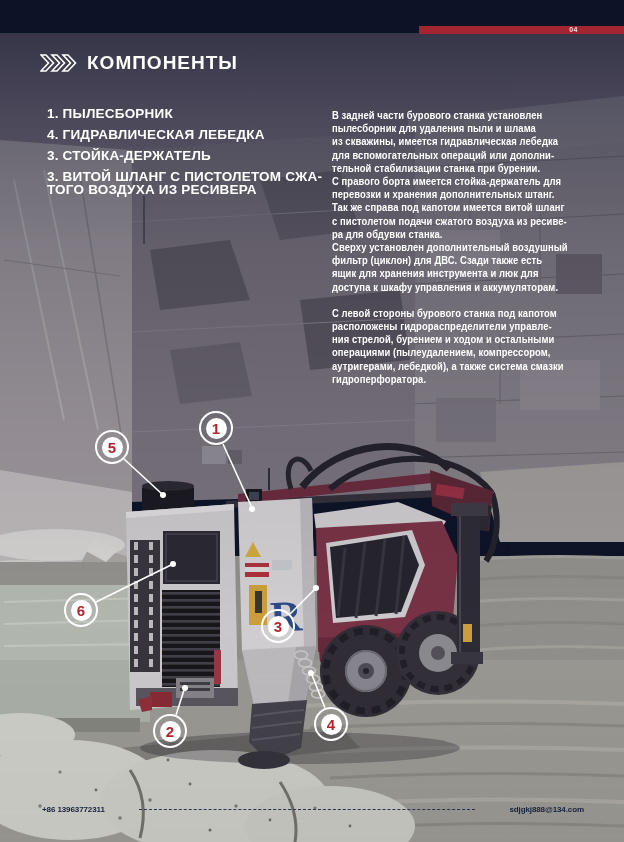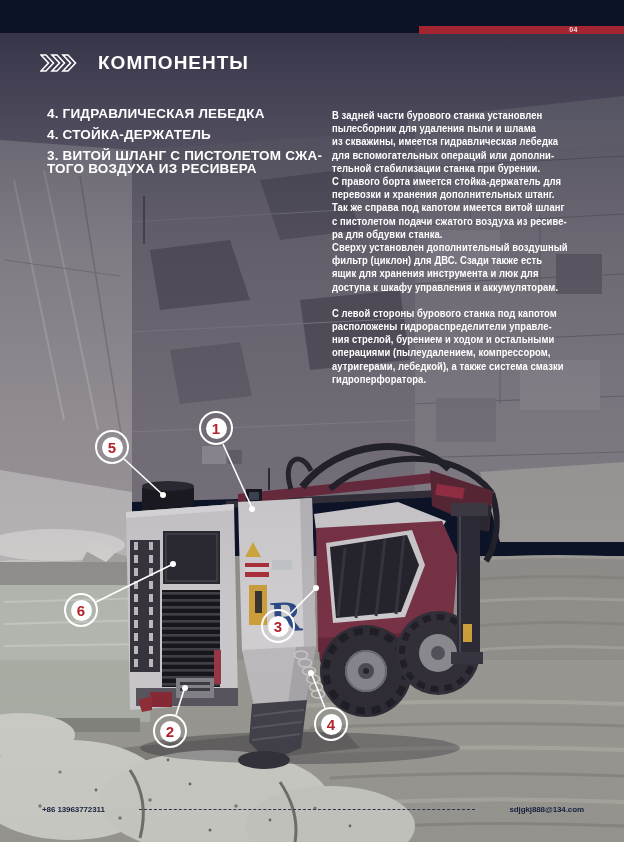--- a/index.html
+++ b/index.html
@@ -5,21 +5,21 @@
   html,body{margin:0;padding:0;background:#555;}
   .page{position:relative;width:624px;height:842px;overflow:hidden;background:#0c1326;
         font-family:"Liberation Sans",sans-serif;}
   .photo-svg{position:absolute;left:0;top:0;width:624px;height:842px;}
   
   .top-bar{position:absolute;left:0;top:0;width:624px;height:33px;background:#0c1326;}
   .pagenum-strip{position:absolute;right:0;top:26px;width:205px;height:8px;background:#a32531;}
   .pagenum{position:absolute;right:46px;top:0;height:8px;line-height:8px;font-size:7px;
            font-weight:bold;color:#f0dcdd;letter-spacing:.5px;}
   
-  .headline{position:absolute;left:40px;top:52px;display:flex;align-items:center;gap:20px;}
+  .headline{position:absolute;left:40px;top:52px;display:flex;align-items:center;gap:9px;}
   .headline h1{margin:0;font-size:19px;font-weight:800;color:#fff;letter-spacing:1px;}
   
   .components{position:absolute;left:47px;top:107px;width:285px;list-style:none;margin:0;padding:0;}
   .components li{font-size:13.5px;font-weight:800;color:#fff;line-height:13px;margin:0 0 8px 0;
                  letter-spacing:.2px;white-space:pre-line;}
   
   .description{position:absolute;left:332px;top:109px;width:312px;transform:scaleX(.82);
                transform-origin:left top;}
   .description p{margin:0;font-size:11.5px;font-weight:700;color:#fff;line-height:13.2px;
                  white-space:pre-line;letter-spacing:.1px;}
@@ -278,22 +278,23 @@
   <div class="headline">
     <svg width="38" height="18" viewBox="0 0 38 18">
       <path d="M1,1 L6,1 L13.5,9 L6,17 L1,17 L8.5,9 Z" fill="none" stroke="#fff" stroke-width="1.6"></path>
       <path d="M12,1 L17,1 L24.5,9 L17,17 L12,17 L19.5,9 Z" fill="none" stroke="#fff" stroke-width="1.6"></path>
       <path d="M23,1 L28,1 L35.5,9 L28,17 L23,17 L30.5,9 Z" fill="none" stroke="#fff" stroke-width="1.6"></path>
     </svg>
     <h1>КОМПОНЕНТЫ</h1>
   </div>
 
   <ul class="components">
+    <li>1. ПЫЛЕСБОРНИК</li>
     <li>4. ГИДРАВЛИЧЕСКАЯ ЛЕБЕДКА</li>
-    <li>4. СТОЙКА-ДЕРЖАТЕЛЬ</li>
+    <li>3. СТОЙКА-ДЕРЖАТЕЛЬ</li>
     <li>3. ВИТОЙ ШЛАНГ С ПИСТОЛЕТОМ СЖА-
 ТОГО ВОЗДУХА ИЗ РЕСИВЕРА</li>
   </ul>
 
   <div class="description">
     <p>В задней части бурового станка установлен
 пылесборник для удаления пыли и шлама
 из скважины, имеется гидравлическая лебедка
 для вспомогательных операций или дополни-
 тельной стабилизации станка при бурении.

